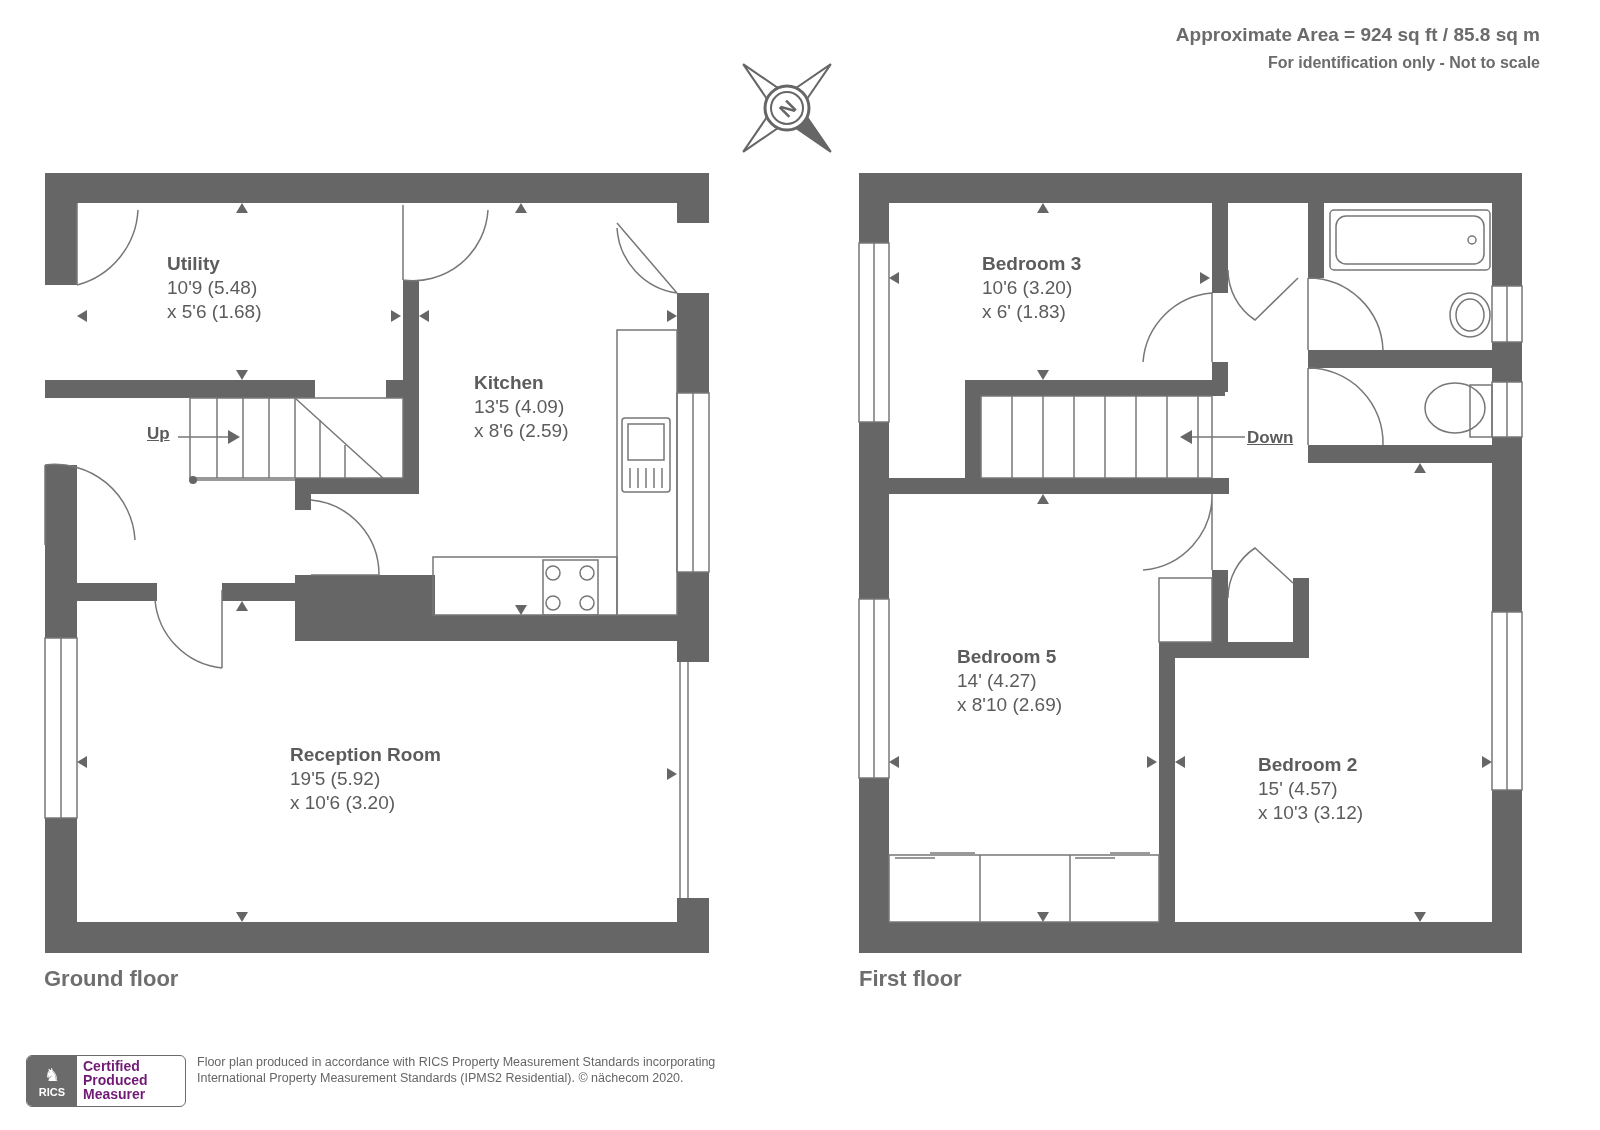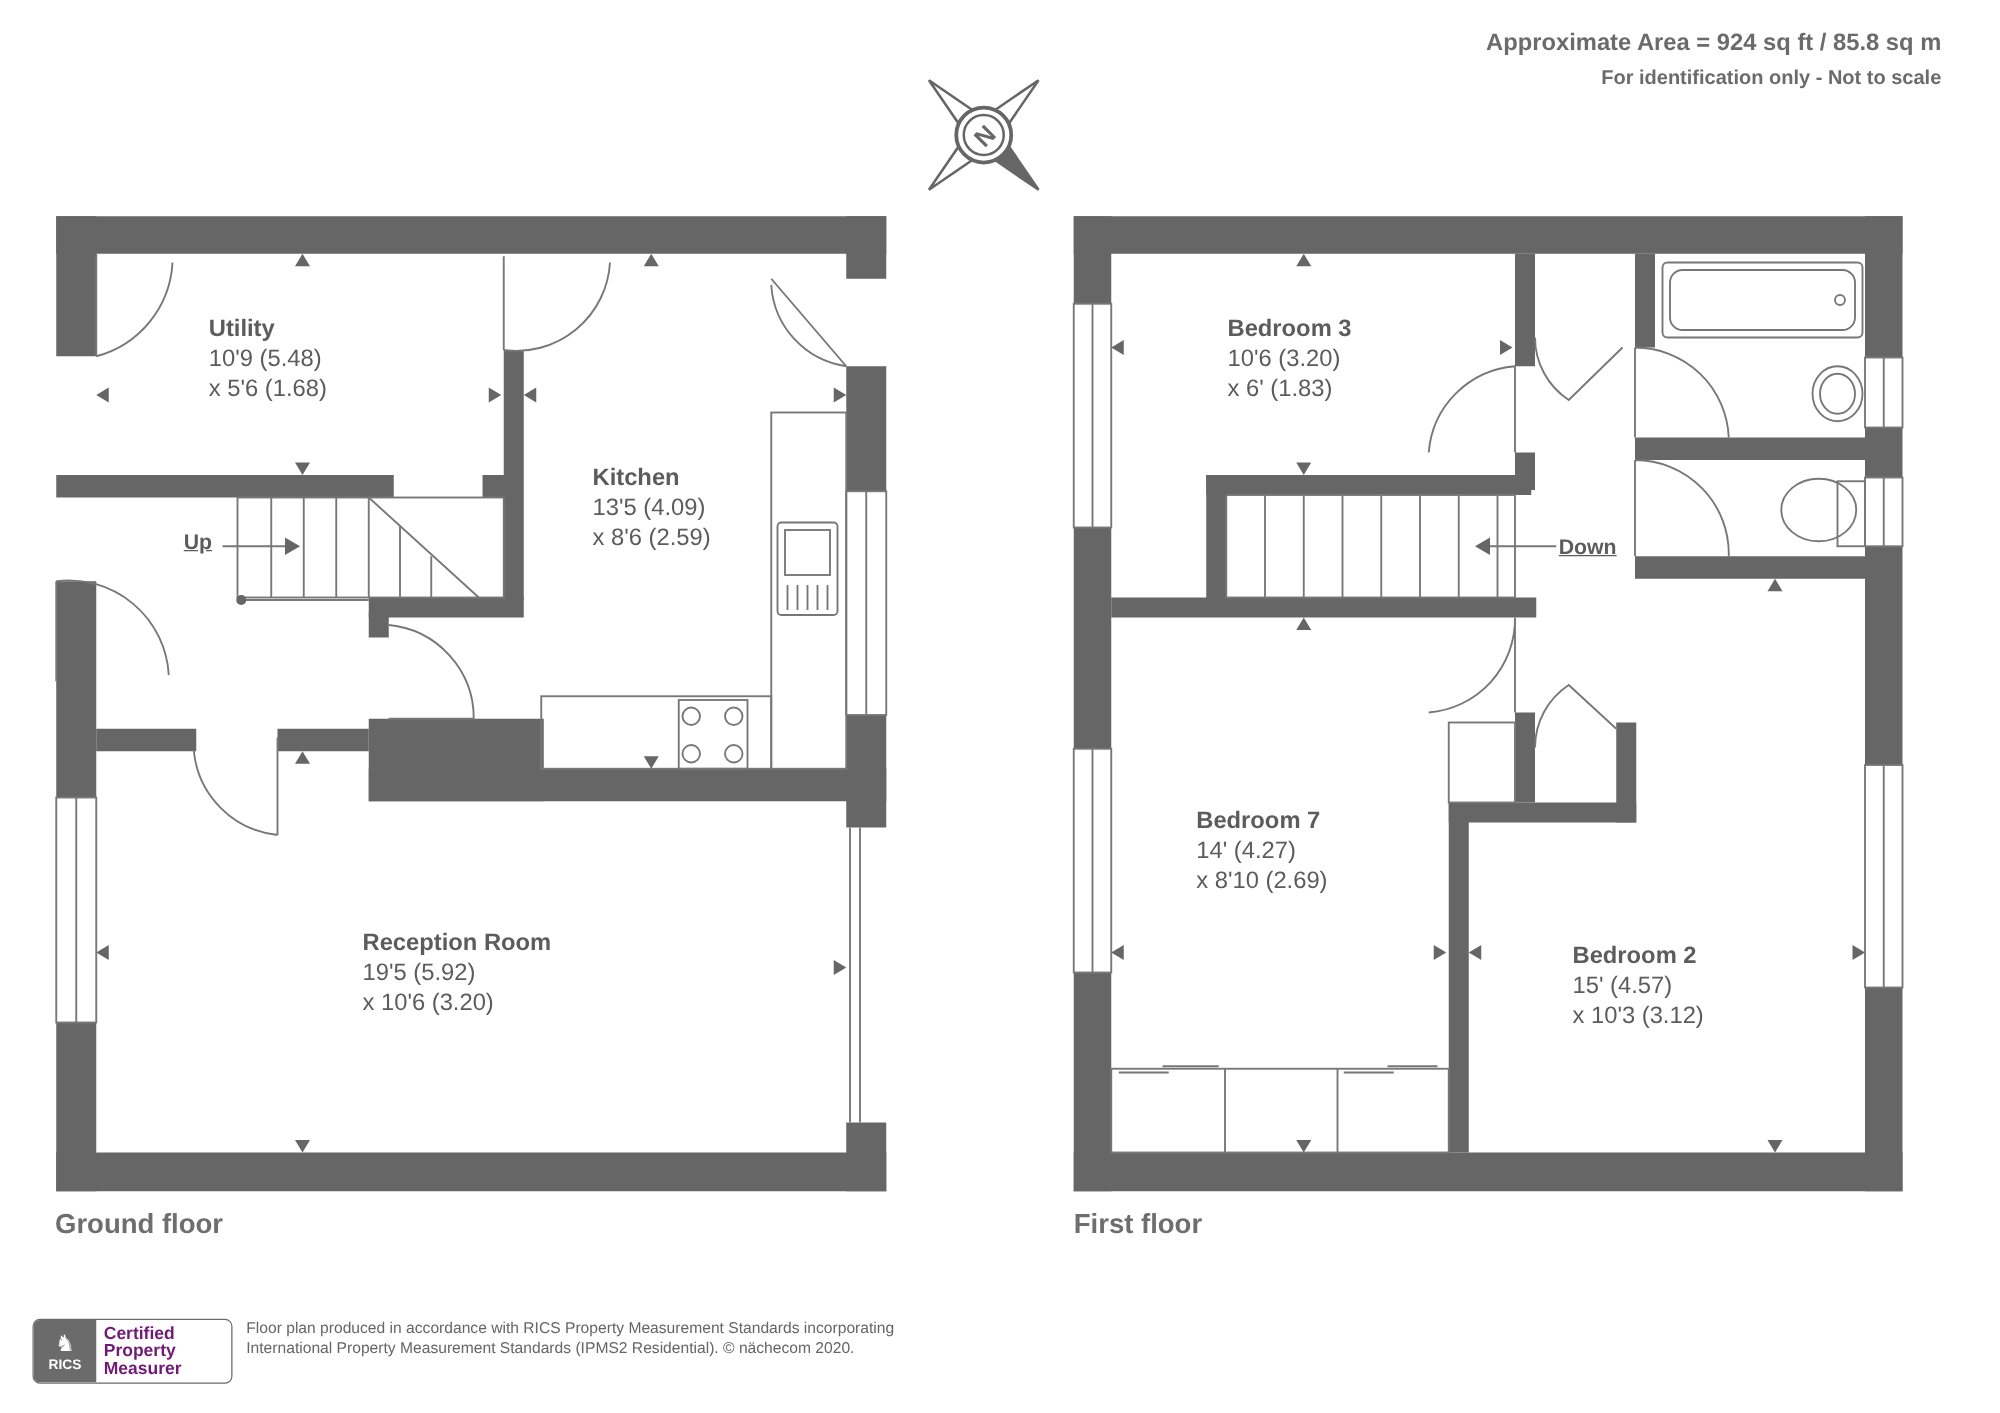--- a/index.html
+++ b/index.html
@@ -1,18 +1,18 @@
 <!DOCTYPE html>
 <html><head>
 <meta charset="utf-8">
 <style>
   html, body { margin: 0; padding: 0; background: #ffffff; }
   body { width: 1600px; height: 1130px; position: relative; overflow: hidden;
          font-family: "Liberation Sans", "DejaVu Sans", sans-serif; color: #5a5a5a; }
-  .hdr { position: absolute; right: 47px; text-align: right; }
+  .hdr { position: absolute; right: 60px; text-align: right; }
   .hdr-area { top: 24px; font-size: 19px; font-weight: bold; color: #6b6b6b; }
   .hdr-note { top: 54px; font-size: 16px; font-weight: bold; color: #6b6b6b; }
   svg.plan { position: absolute; left: 0; top: 0; }
   .lbl { position: absolute; text-align: left; color: #5c5c5c; line-height: 24px; font-size: 19px; }
   .lbl .nm { font-weight: bold; }
   .floor-title { position: absolute; font-size: 22px; font-weight: bold; color: #6e6e6e; }
   .small-lbl { position: absolute; font-size: 17px; font-weight: bold; color: #5c5c5c; text-decoration: underline; }
   .footer-text { position: absolute; left: 197px; top: 1054px; font-size: 12.5px; color: #666; line-height: 16px; }
   .rics-box { position: absolute; left: 26px; top: 1055px; width: 158px; height: 50px; border: 1.5px solid #6b6b6b; border-radius: 6px; overflow: hidden; display: flex; }
   .rics-logo { width: 50px; background: #6b6b6b; color: #fff; font-weight: bold; font-size: 11px; display: flex; flex-direction: column; align-items: center; justify-content: center; }
@@ -215,41 +215,41 @@
   <div>x 10'6 (3.20)</div>
 </div>
 <div class="small-lbl" style="left:147px;top:424px;">Up</div>
 
 <div class="lbl" style="left:982px;top:252px;width:140px;">
   <div class="nm">Bedroom 3</div>
   <div>10'6 (3.20)</div>
   <div>x 6' (1.83)</div>
 </div>
 <div class="lbl" style="left:957px;top:645px;width:140px;">
-  <div class="nm">Bedroom 7</div>
+  <div class="nm">Bedroom 5</div>
   <div>14' (4.27)</div>
   <div>x 8'10 (2.69)</div>
 </div>
 <div class="lbl" style="left:1258px;top:753px;width:140px;">
   <div class="nm">Bedroom 2</div>
   <div>15' (4.57)</div>
   <div>x 10'3 (3.12)</div>
 </div>
 <div class="small-lbl" style="left:1247px;top:428px;">Down</div>
 
 <div class="floor-title" style="left:44px;top:966px;">Ground floor</div>
 <div class="floor-title" style="left:859px;top:966px;">First floor</div>
 
 <div class="rics-box">
   <div class="rics-logo">
     <span style="font-size:18px;">♞</span>
     <span>RICS</span>
   </div>
   <div class="rics-text">
     <div>Certified</div>
-    <div>Property</div>
+    <div>Produced</div>
     <div>Measurer</div>
   </div>
 </div>
 <div class="footer-text">
   <div>Floor plan produced in accordance with RICS Property Measurement Standards incorporating</div>
   <div>International Property Measurement Standards (IPMS2 Residential).   © nächecom 2020.</div>
 </div>
 
 </body></html>

